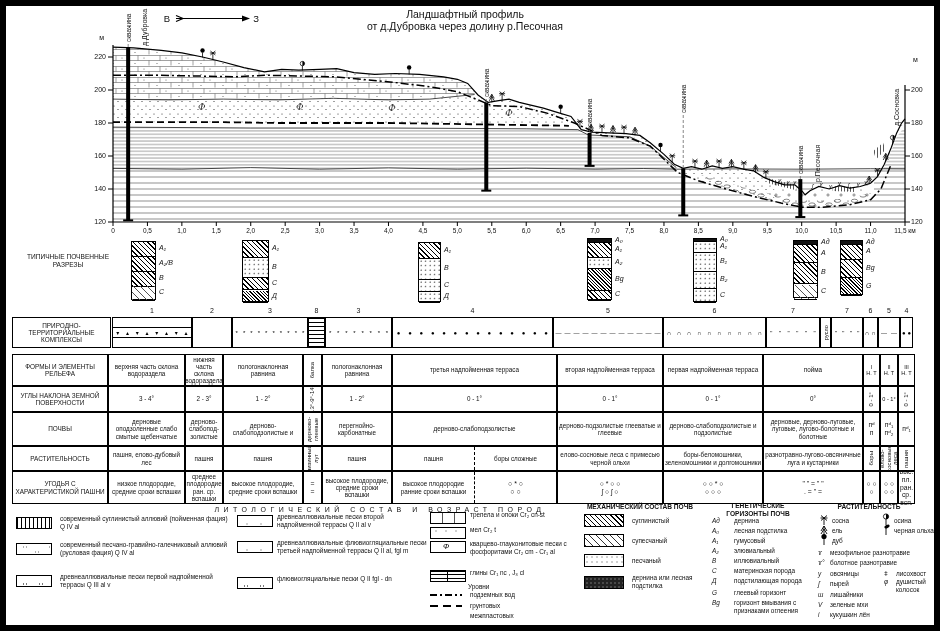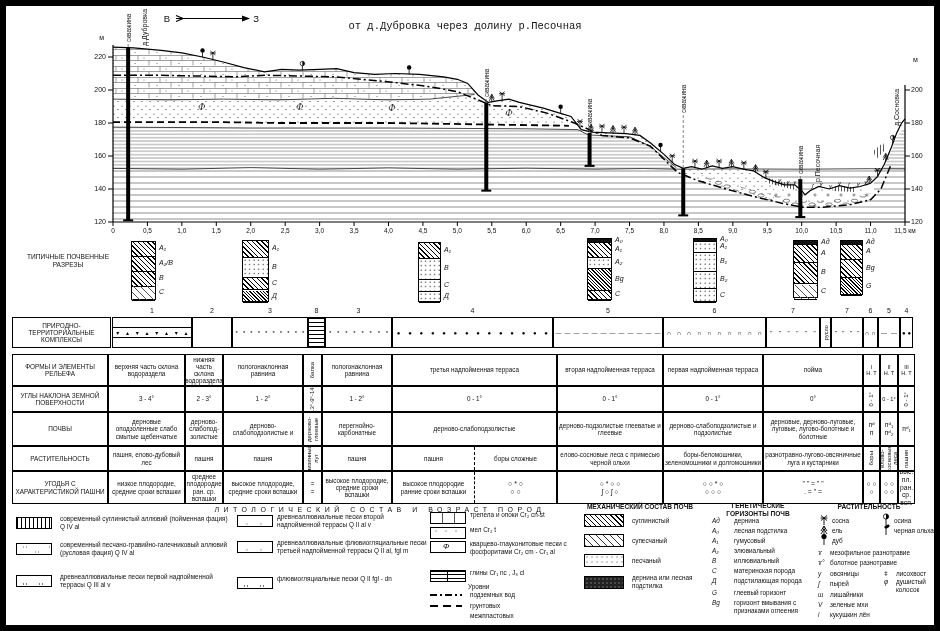--- a/index.html
+++ b/index.html
@@ -316,21 +316,22 @@
         <text x="167" y="22" font-size="9.5" fill="#111" text-anchor="middle">В</text>
         <path d="M176,18.5H242 M176,15.5L183,18.5L176,21.5" stroke="#000" stroke-width="1.2" fill="none"></path>
         <path d="M242,15.5L250,18.5L242,21.5 Z" fill="#000"></path>
         <text x="256" y="22" font-size="9.5" fill="#111" text-anchor="middle">З</text>
         <text transform="translate(147,46) rotate(-90)" font-size="7" fill="#111">д.Дубровка</text>
         <text transform="translate(820,182) rotate(-90)" font-size="7" fill="#111">р.Песочная</text>
         <text transform="translate(899,126) rotate(-90)" font-size="7" fill="#111">д.Сосновка</text>
       </g>
   </svg>
 
-  <div class="ttl" style="top:20px;font-family:Liberation Mono, monospace;">от д.Дубровка через долину р.Песочная</div>
+  <div class="ttl" style="top:8px;">Ландшафтный профиль</div>
+  <div class="ttl" style="top:20px;">от д.Дубровка через долину р.Песочная</div>
 
   <div class="seclab" style="left:20px;top:253px;width:96px;">ТИПИЧНЫЕ ПОЧВЕННЫЕ РАЗРЕЗЫ</div>
   <div id="soilrow"></div>
 
   <div class="cell" style="left:12px;top:317px;width:99px;height:31px;border-width:1.6px;font-size:6.4px;">ПРИРОДНО-ТЕРРИТОРИАЛЬНЫЕ КОМПЛЕКСЫ</div>
   <div id="ptkrow"></div>
 
   <div id="tbl"></div>
 
   <div class="hd" style="left:100px;top:506px;width:560px;letter-spacing:4.5px;font-weight:normal;font-size:7px;">ЛИТОЛОГИЧЕСКИЙ СОСТАВ И ВОЗРАСТ ПОРОД</div>

